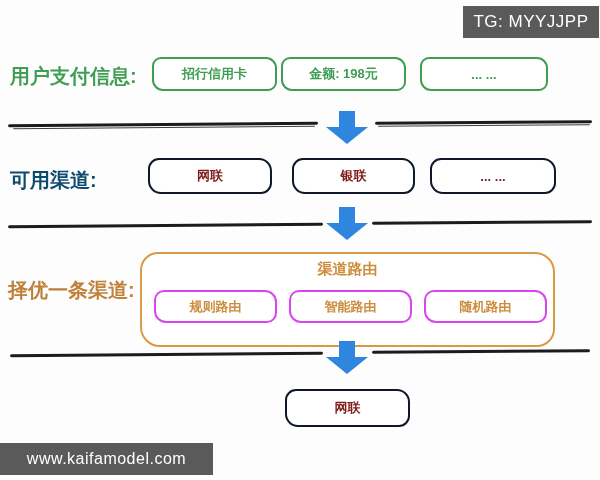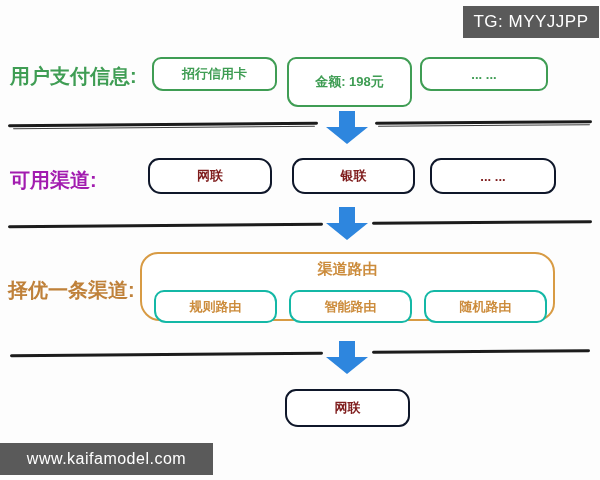--- a/index.html
+++ b/index.html
@@ -13,34 +13,34 @@
   .badge{
     background:#5a5a5a;color:#fff;
     display:flex;align-items:center;justify-content:center;
     font-size:17px;letter-spacing:.5px;text-align:center;
   }
   #tg-badge{left:463px;top:6px;width:136px;height:32px;}
   #site-badge{left:0;top:443px;width:213px;height:32px;font-size:16px;}
   
   .row-label{font-size:20px;font-weight:bold;white-space:nowrap;}
   .lbl-green{color:#3f9d54;}
-  .lbl-blue{color:#a21caf;}
+  .lbl-blue{color:#0c4a6e;}
   .lbl-orange{color:#bf813a;}
   
   .node{
     display:flex;align-items:center;justify-content:center;
     font-size:13px;font-weight:bold;background:#fff;
     box-sizing:border-box;white-space:nowrap;
   }
   .node-green{border:2px solid #3f9d54;color:#3f9d54;border-radius:9px 11px 9px 11px;}
   .node-blue{border:2px solid #0f172a;color:#7f1d1d;border-radius:11px 13px 11px 13px;}
-  .node-orange{border:2px solid #14b8a6;color:#cc8c3c;border-radius:10px 12px 10px 12px;}
+  .node-orange{border:2px solid #d946ef;color:#cc8c3c;border-radius:10px 12px 10px 12px;}
   
   #routing-group{
-    left:140px;top:252px;width:415px;height:69px;box-sizing:border-box;
+    left:140px;top:252px;width:415px;height:95px;box-sizing:border-box;
     border:2px solid #d89b44;border-radius:18px 20px 18px 20px;background:#fff;
   }
   #routing-title{
     position:absolute;left:0;right:0;top:6px;text-align:center;
     font-size:15px;font-weight:bold;color:#cc8c3c;
   }
   
   .hseg{position:absolute;height:2.5px;background:#1c1c1c;border-radius:2px;}
   .double::after{
     content:"";position:absolute;left:1.5%;right:1%;top:3.5px;height:1.7px;
@@ -58,21 +58,21 @@
   }
 </style>
 </head>
 <body>
 
 <div class="abs badge" id="tg-badge">TG: MYYJJPP</div>
 <div class="abs badge" id="site-badge">www.kaifamodel.com</div>
 
 <div class="abs row-label lbl-green" style="left:10px;top:63px;">用户支付信息:</div>
 <div class="abs node node-green" style="left:152px;top:57px;width:125px;height:34px;">招行信用卡</div>
-<div class="abs node node-green" style="left:287px;top:57px;width:125px;height:50px;">金额: 198元</div>
+<div class="abs node node-green" style="left:281px;top:57px;width:125px;height:34px;">金额: 198元</div>
 <div class="abs node node-green" style="left:420px;top:57px;width:128px;height:34px;">... ...</div>
 
 <div class="hseg double tilt-l" style="left:8px;top:123px;width:310px;"></div>
 <div class="hseg double tilt-r" style="left:375px;top:121px;width:217px;"></div>
 <div class="arrow" style="top:111px;">
     <div class="stem"></div>
     <div class="head"></div>
   </div>
 
 <div class="abs row-label lbl-blue" style="left:10px;top:167px;">可用渠道:</div>

